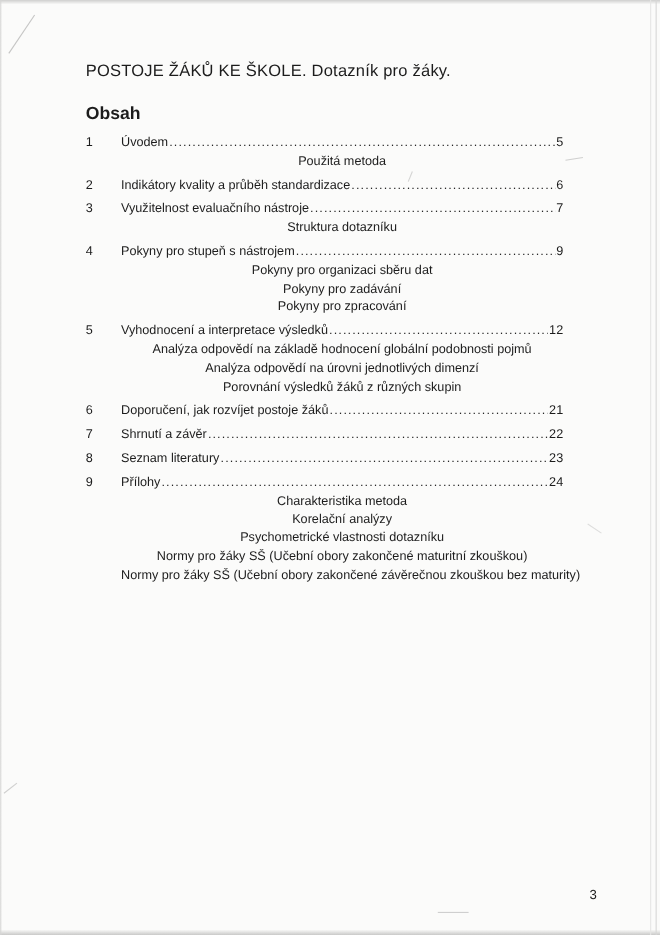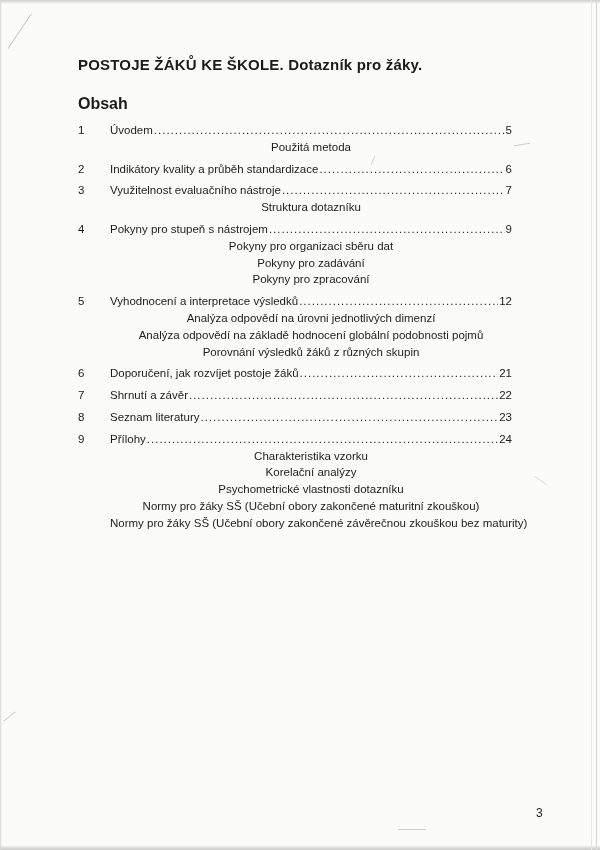--- a/index.html
+++ b/index.html
@@ -32,21 +32,21 @@
   .a6 { left:533px; top:480px; width:15px; transform:rotate(34deg); opacity:.55; }
 
   .content {
     position: absolute;
     left: 78px; top: 55px;
     width: 434px;
   }
   .doc-title {
     margin: 0;
     font-size: 15px;
-    font-weight: bold;
+    font-weight: normal;
     letter-spacing: 0.2px;
     line-height: 20px;
     white-space: nowrap;
   }
   .contents-heading {
     margin: 22px 0 0 0;
     font-size: 16px;
     font-weight: bold;
     line-height: 14px;
   }
@@ -130,22 +130,22 @@
       </div>
       <div class="toc-sub">Pokyny pro organizaci sběru dat</div>
       <div class="toc-sub">Pokyny pro zadávání</div>
       <div class="toc-sub">Pokyny pro zpracování</div>
       <div class="toc-row">
         <span class="toc-num">5</span>
         <span class="toc-title">Vyhodnocení a interpretace výsledků</span>
         <span class="toc-dots"></span>
         <span class="toc-page">12</span>
       </div>
+      <div class="toc-sub">Analýza odpovědí na základě hodnocení globální podobnosti pojmů</div>
       <div class="toc-sub">Analýza odpovědí na úrovni jednotlivých dimenzí</div>
-      <div class="toc-sub">Analýza odpovědí na základě hodnocení globální podobnosti pojmů</div>
       <div class="toc-sub">Porovnání výsledků žáků z různých skupin</div>
       <div class="toc-row">
         <span class="toc-num">6</span>
         <span class="toc-title">Doporučení, jak rozvíjet postoje žáků</span>
         <span class="toc-dots"></span>
         <span class="toc-page">21</span>
       </div>
       <div class="toc-row">
         <span class="toc-num">7</span>
         <span class="toc-title">Shrnutí a závěr</span>
@@ -157,21 +157,21 @@
         <span class="toc-title">Seznam literatury</span>
         <span class="toc-dots"></span>
         <span class="toc-page">23</span>
       </div>
       <div class="toc-row">
         <span class="toc-num">9</span>
         <span class="toc-title">Přílohy</span>
         <span class="toc-dots"></span>
         <span class="toc-page">24</span>
       </div>
-      <div class="toc-sub">Charakteristika vzorku</div>
+      <div class="toc-sub">Charakteristika metoda</div>
       <div class="toc-sub">Korelační analýzy</div>
       <div class="toc-sub">Psychometrické vlastnosti dotazníku</div>
       <div class="toc-sub">Normy pro žáky SŠ (Učební obory zakončené maturitní zkouškou)</div>
       <div class="toc-sub">Normy pro žáky SŠ (Učební obory zakončené závěrečnou zkouškou bez maturity)</div>
     </div>
 </div>
 
 <div class="page-number">3</div>
 
 </body></html>

